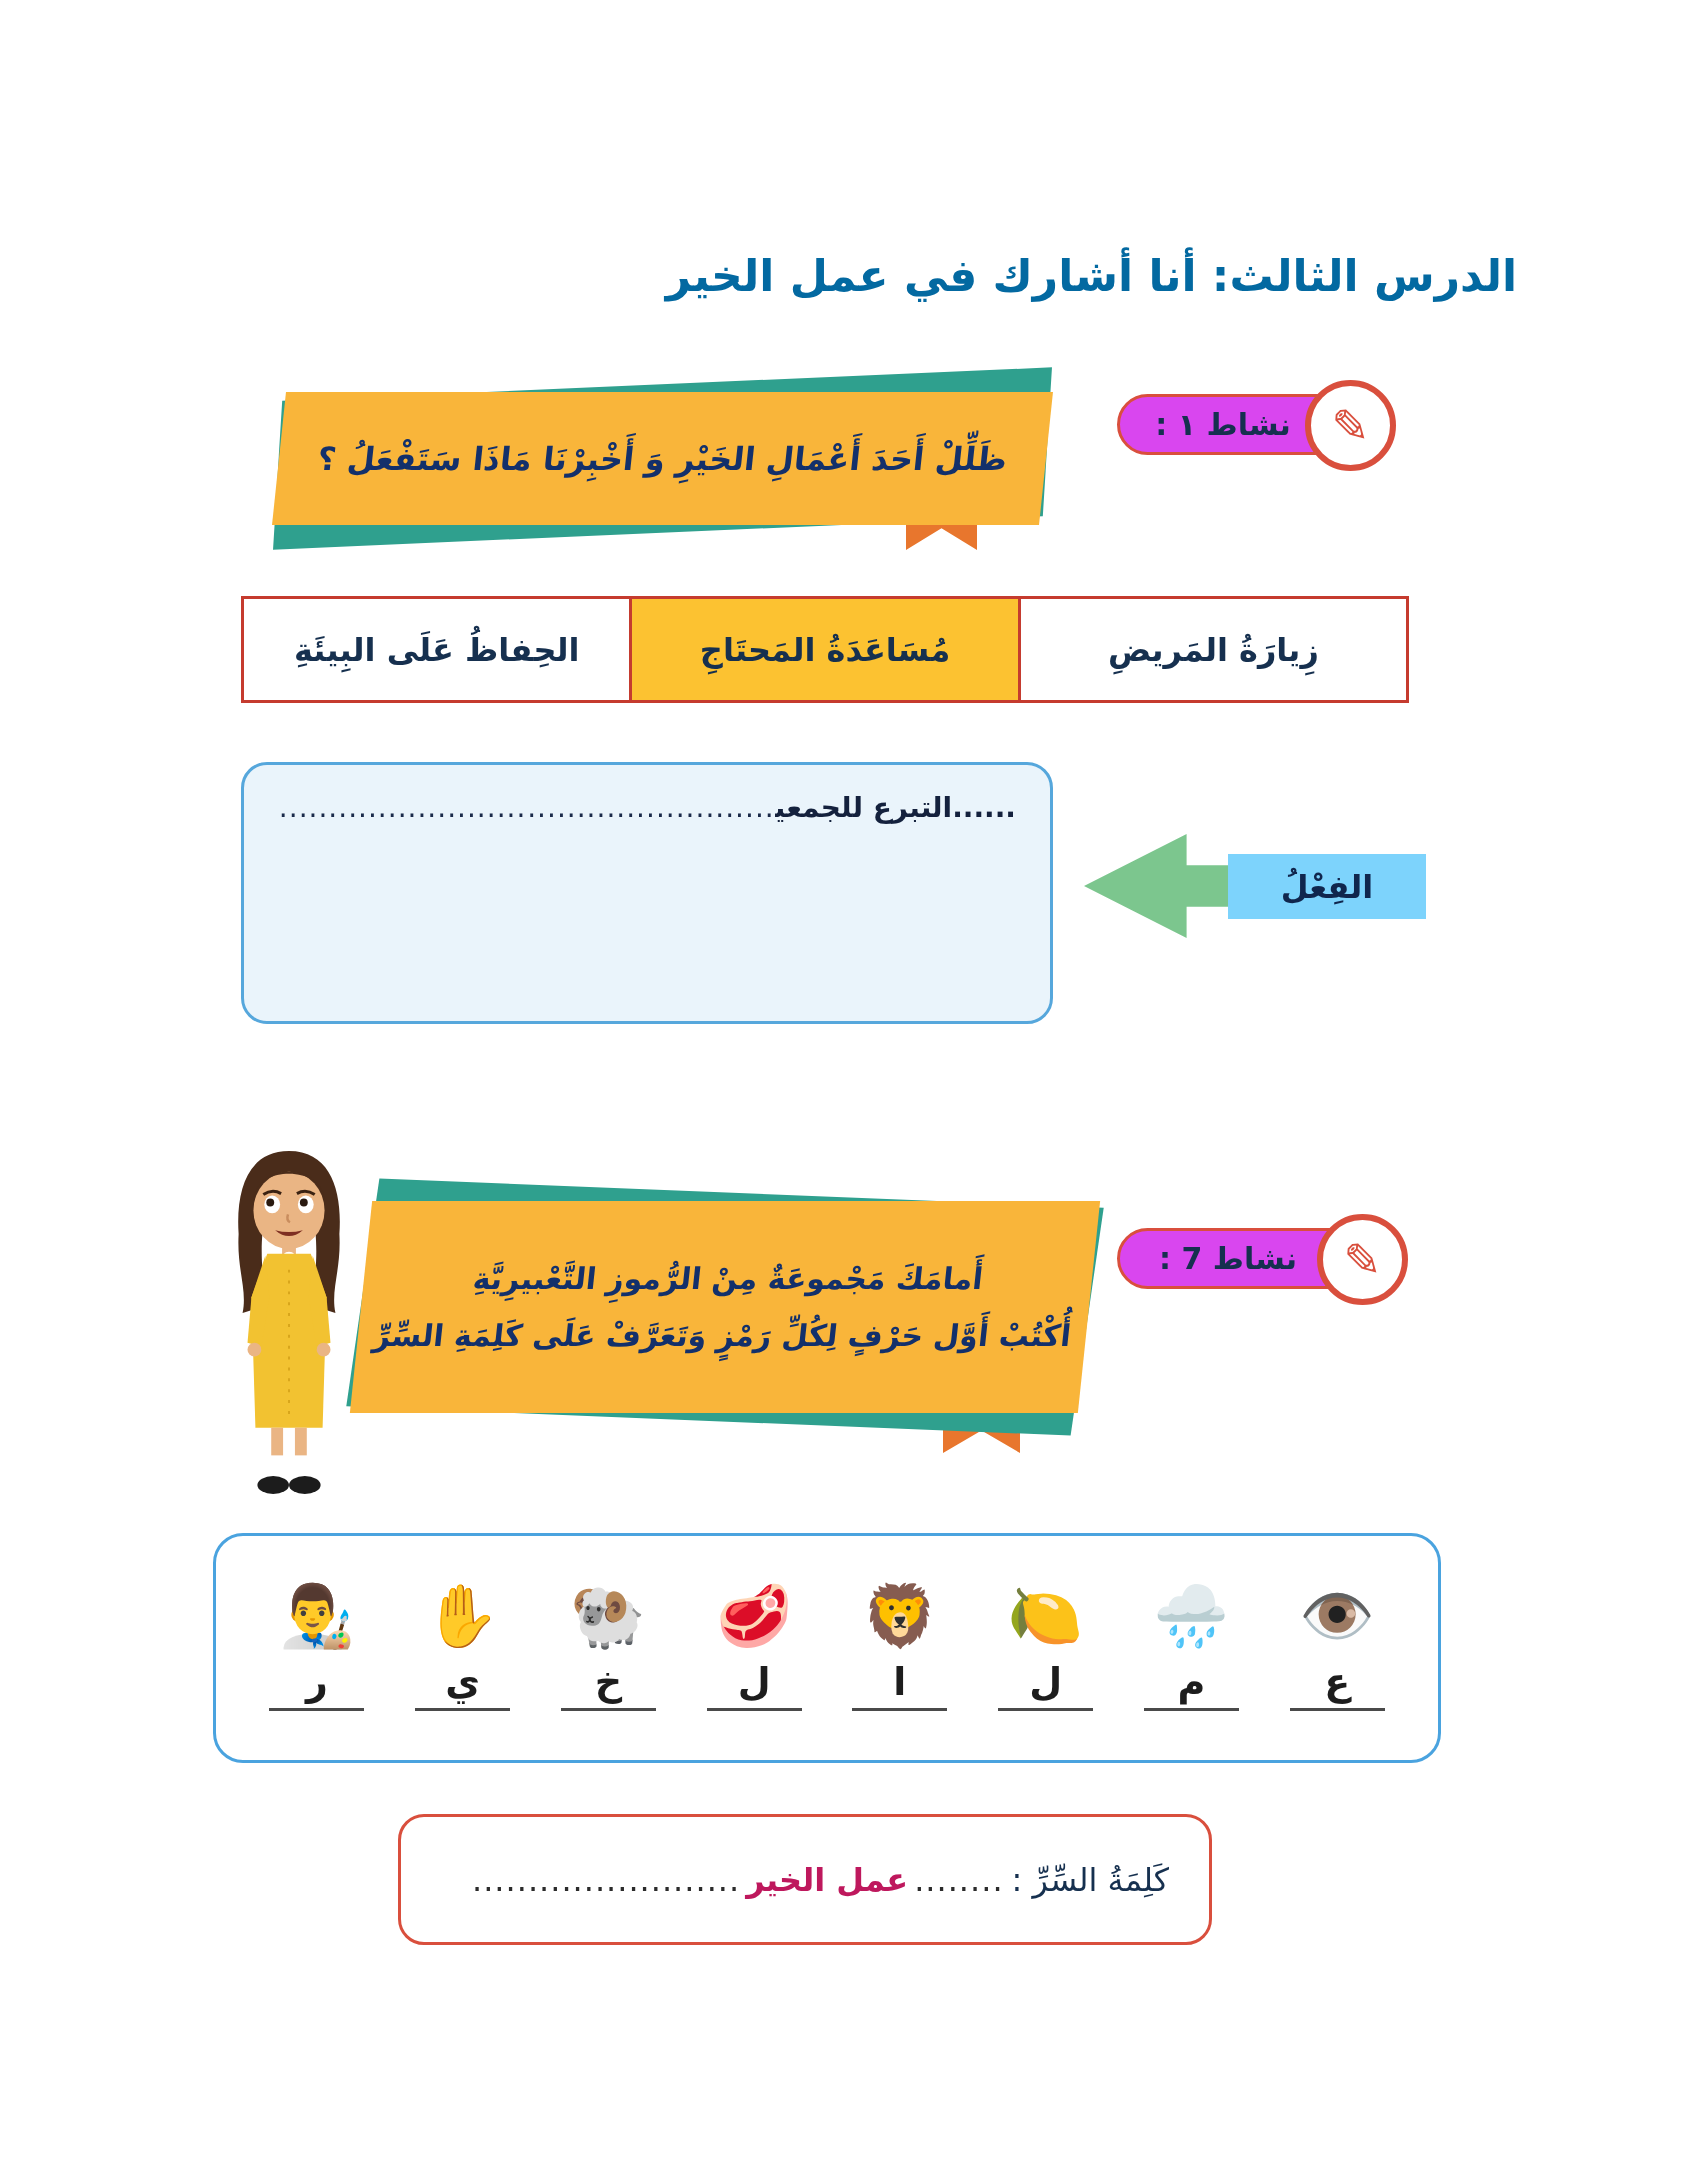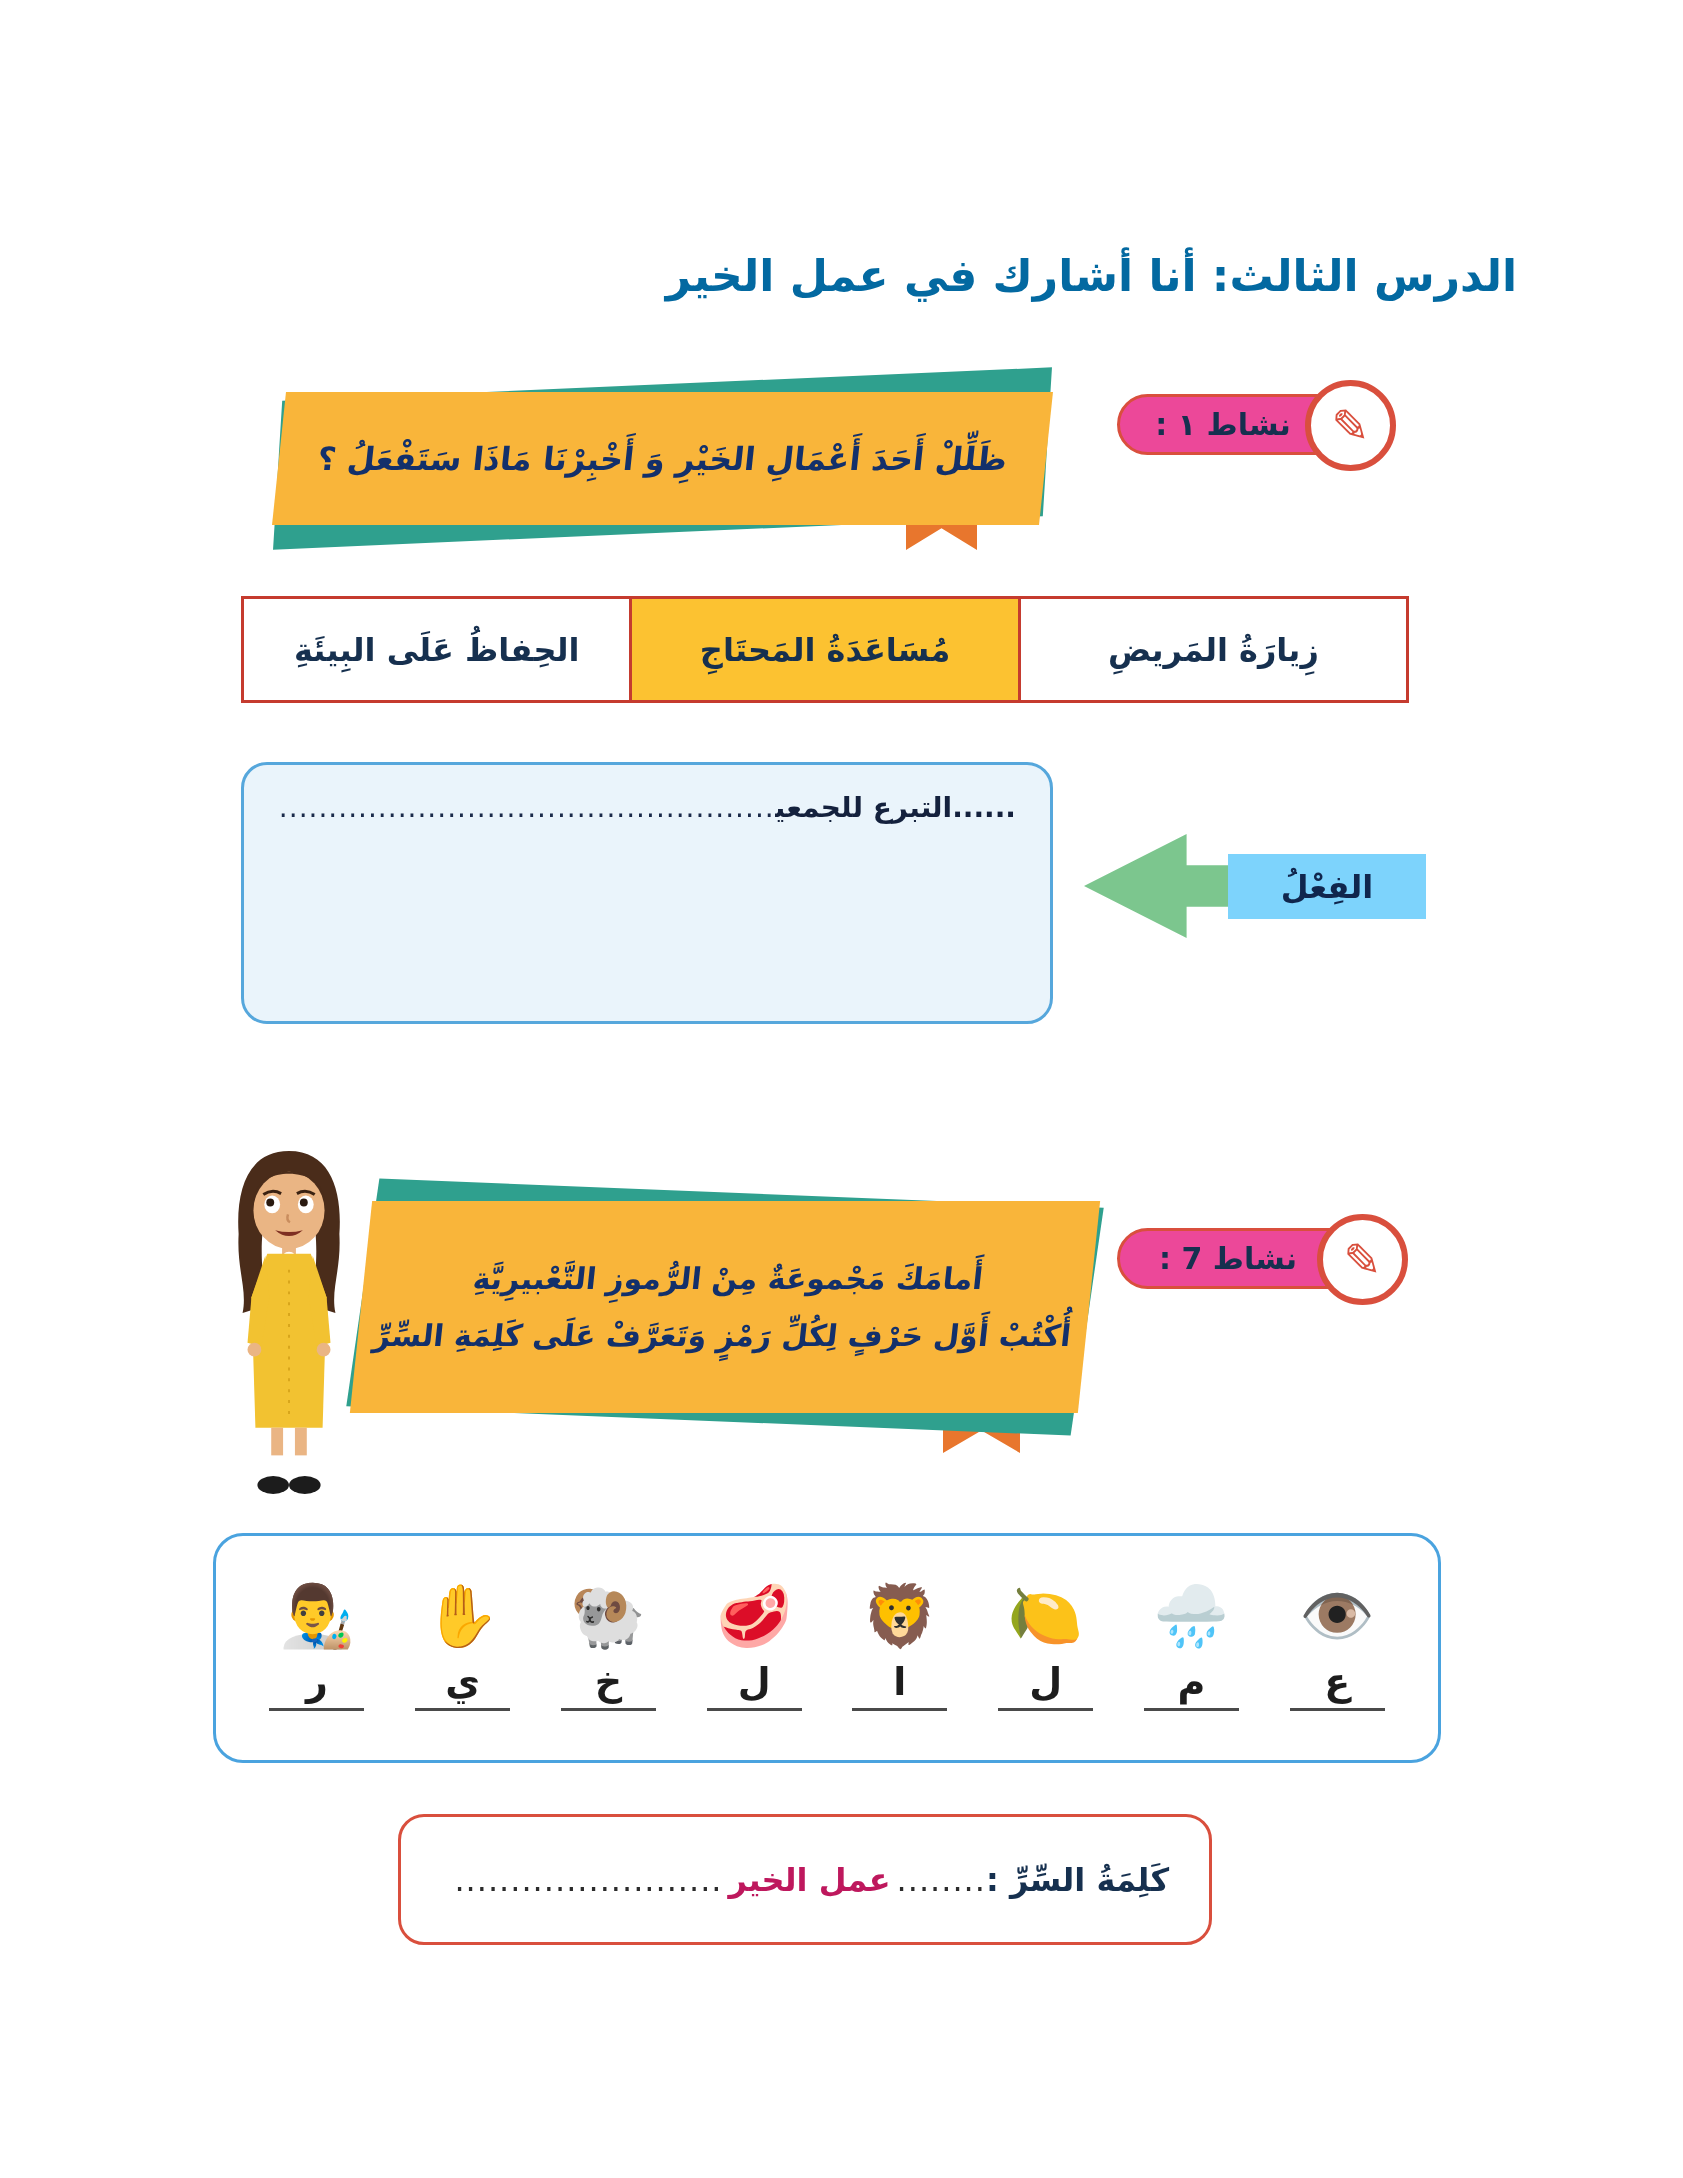--- a/index.html
+++ b/index.html
@@ -14,21 +14,21 @@
   
   .lesson-title {
     position:absolute; top:250px; right:166px;
     font-size:44px; font-weight:700; color:#0369a1;
     direction:rtl;
   }
 
   
   .badge-pill {
     position:absolute; height:61px; border-radius:34px;
-    border:3px solid #d94f3d; background:#ec4899;
+    border:3px solid #d94f3d; background:#d946ef;
     display:flex; align-items:center; justify-content:center;
     direction:rtl; font-size:30px; font-weight:700; color:#16304f;
     padding:0 69px 0 30px;
   }
   .pencil-circle {
     position:absolute; width:91px; height:91px; border-radius:50%;
     border:6px solid #d94f3d; background:#ffffff;
     display:flex; align-items:center; justify-content:center;
     z-index:3;
   }
@@ -117,21 +117,21 @@
     border-bottom:3px solid #4a4a4a; padding-bottom:4px;
   }
 
   
   .secret-box {
     position:absolute; left:398px; top:1814px; width:814px; height:131px;
     border:3px solid #d94f3d; border-radius:26px; background:#ffffff;
     display:flex; align-items:center; direction:rtl;
     padding:0 40px; font-size:32px; color:#16304f; white-space:nowrap; overflow:hidden;
   }
-  .secret-label { font-weight:700; }
+  .secret-label { font-weight:400; margin-left:8px; }
   .secret-dots  { color:#2b2b2b; letter-spacing:1px; }
   .secret-answer { font-weight:800; color:#be185d; margin:0 6px; }
 </style>
 </head>
 <body>
 
 <div class="page">
 
   <div class="lesson-title">الدرس الثالث: أنا أشارك في عمل الخير</div>
 

